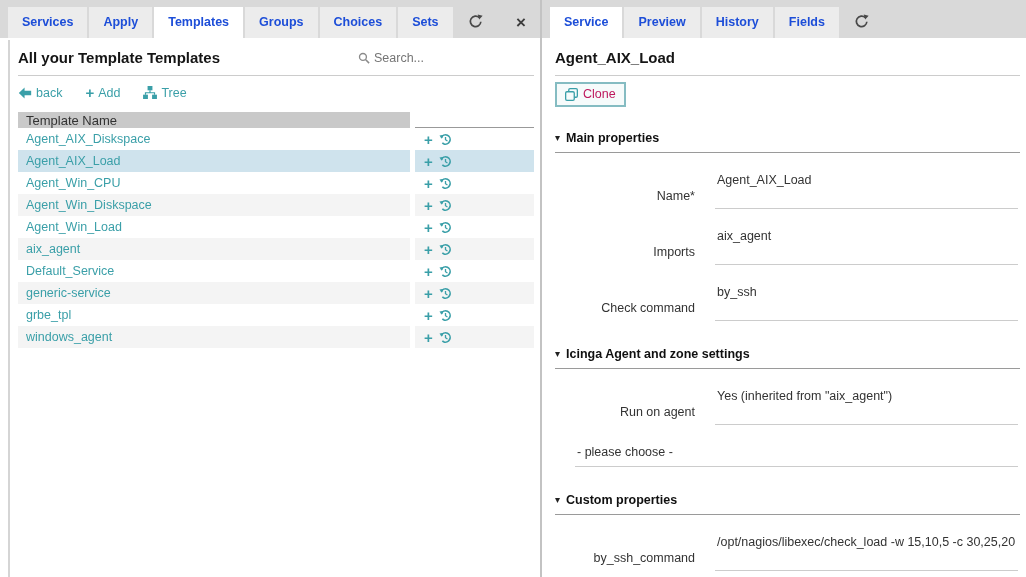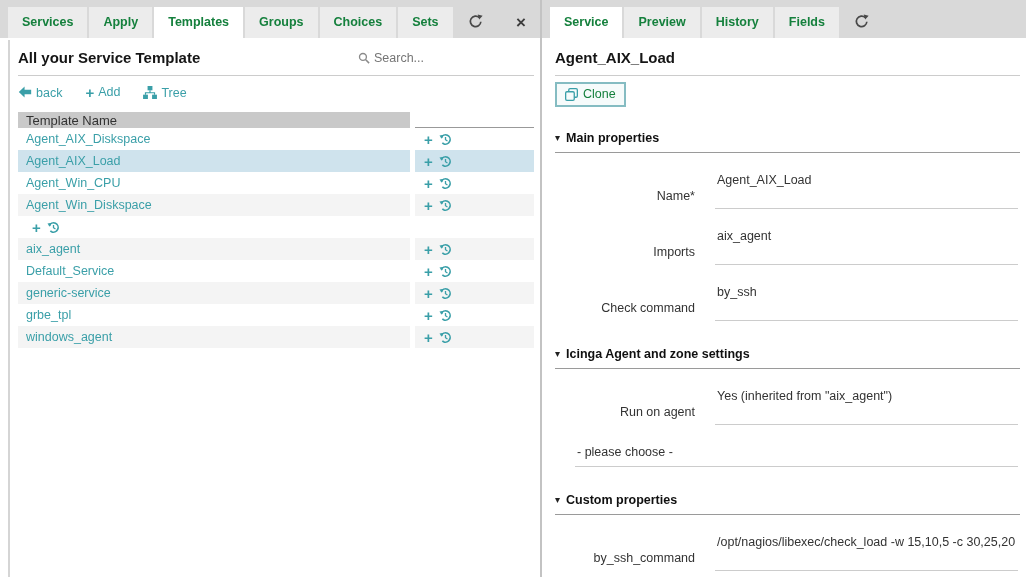--- a/index.html
+++ b/index.html
@@ -21,21 +21,21 @@
   .tabbar {
     height: 38px;
     background: #d9d9d9;
     display: flex;
     align-items: flex-end;
     padding-left: 8px;
     position: relative;
   }
   .tab {
     background: #ececec;
-    color: #15803d;
+    color: #1d4ed8;
     font-weight: bold;
     font-size: 12.5px;
     line-height: 1;
     padding: 9px 14px 10px;
     margin-right: 2px;
     cursor: pointer;
     white-space: nowrap;
   }
   .tab.active {
     background: #fff;
@@ -95,21 +95,21 @@
     color: #000000;
     width: 82px;
     background: transparent;
   }
   .search input::placeholder { color: #757575; opacity: 1; }
 
   
   .toolbar { display: flex; align-items: center; gap: 23px; padding: 9px 0 10px; }
   .tool-link {
     display: inline-flex;
-    align-items: flex-start;
+    align-items: center;
     gap: 4px;
     color: #3a9fa8;
     text-decoration: none;
     cursor: pointer;
     font-size: 12.5px;
   }
   .plus-glyph { color: #3a9fa8; font-weight: bold; font-size: 15px; line-height: 1; }
 
   
   .tpl-table { margin-top: 2px; }
@@ -145,21 +145,21 @@
   .row-hist { display: inline-flex; cursor: pointer; }
 
   
   .clone-btn {
     margin-top: 6px;
     display: inline-flex;
     align-items: center;
     gap: 5px;
     background: #f6fbfb;
     border: 2px solid #85bcc2;
-    color: #15803d;
+    color: #be185d;
     font-family: inherit;
     font-size: 12.5px;
     padding: 3px 8px 4px;
     cursor: pointer;
   }
   .section { margin-top: 26px; }
   .section.first { margin-top: 24px; }
   .section-title {
     display: flex;
     align-items: center;
@@ -210,21 +210,21 @@
           <path d="M12.1 3.9 A5.6 5.6 0 1 0 13.7 8.3" fill="none" stroke="#484848" stroke-width="1.8"></path>
           <polygon points="10.4,0.6 15.6,1.9 11.9,5.9" fill="#484848"></polygon>
         </svg>
       </span>
       <span class="close-btn">×</span>
     </div>
     <div class="left-rail"></div>
 
     <div class="panel-content">
       <div class="title-row">
-        <h1 class="page-title">All your Service Template</h1>
+        <h1 class="page-title">All your Template Templates</h1>
         <div class="search">
           <span style="display:inline-flex;">
             <svg width="12" height="12" viewBox="0 0 16 16">
               <circle cx="6.6" cy="6.6" r="4.6" fill="none" stroke="#8a8a8a" stroke-width="1.8"></circle>
               <line x1="10" y1="10" x2="14.8" y2="14.8" stroke="#8a8a8a" stroke-width="2"></line>
             </svg>
           </span>
           <input type="text" placeholder="Search..." style="">
         </div>
       </div>
@@ -315,20 +315,23 @@
                 <span class="row-hist">
                   <svg width="13" height="13" viewBox="0 0 16 16">
                     <circle cx="8" cy="8" r="5.7" fill="none" stroke="#3a9fa8" stroke-width="2" stroke-dasharray="28 8" transform="rotate(-155 8 8)"></circle>
                     <polygon points="0.6,3.2 6.2,2.2 3.4,7.2" fill="#3a9fa8"></polygon>
                     <path d="M8 5 L8 8.3 L10.4 9.8" fill="none" stroke="#3a9fa8" stroke-width="1.6"></path>
                   </svg>
                 </span>
               </div>
             </div>
             <div class="trow">
+              <div class="cell-name">
+                <a>Agent_Win_Load</a>
+              </div>
               <div class="cell-actions">
                 <span class="row-plus">+</span>
                 <span class="row-hist">
                   <svg width="13" height="13" viewBox="0 0 16 16">
                     <circle cx="8" cy="8" r="5.7" fill="none" stroke="#3a9fa8" stroke-width="2" stroke-dasharray="28 8" transform="rotate(-155 8 8)"></circle>
                     <polygon points="0.6,3.2 6.2,2.2 3.4,7.2" fill="#3a9fa8"></polygon>
                     <path d="M8 5 L8 8.3 L10.4 9.8" fill="none" stroke="#3a9fa8" stroke-width="1.6"></path>
                   </svg>
                 </span>
               </div>

